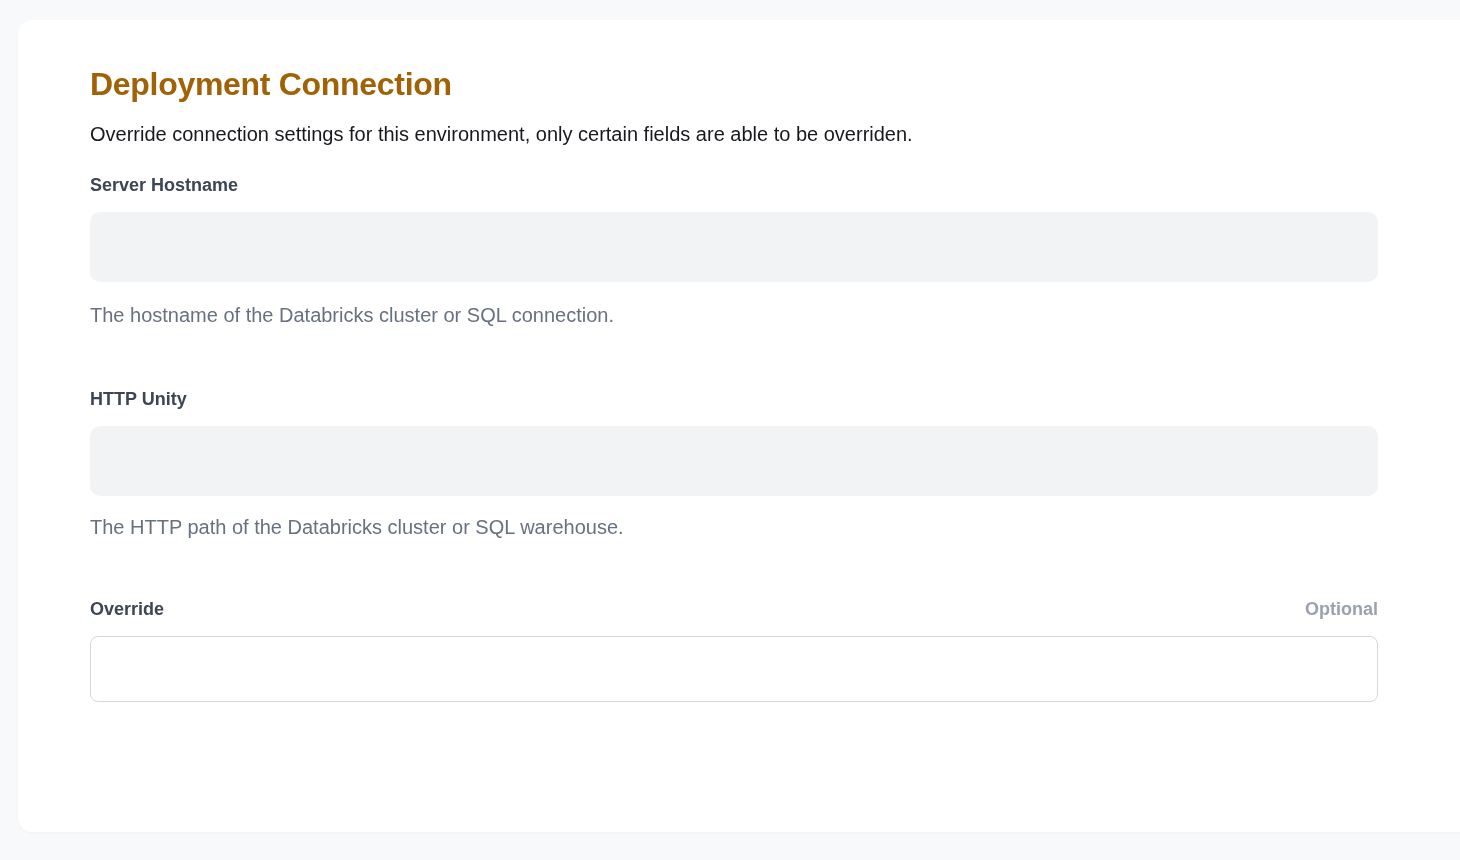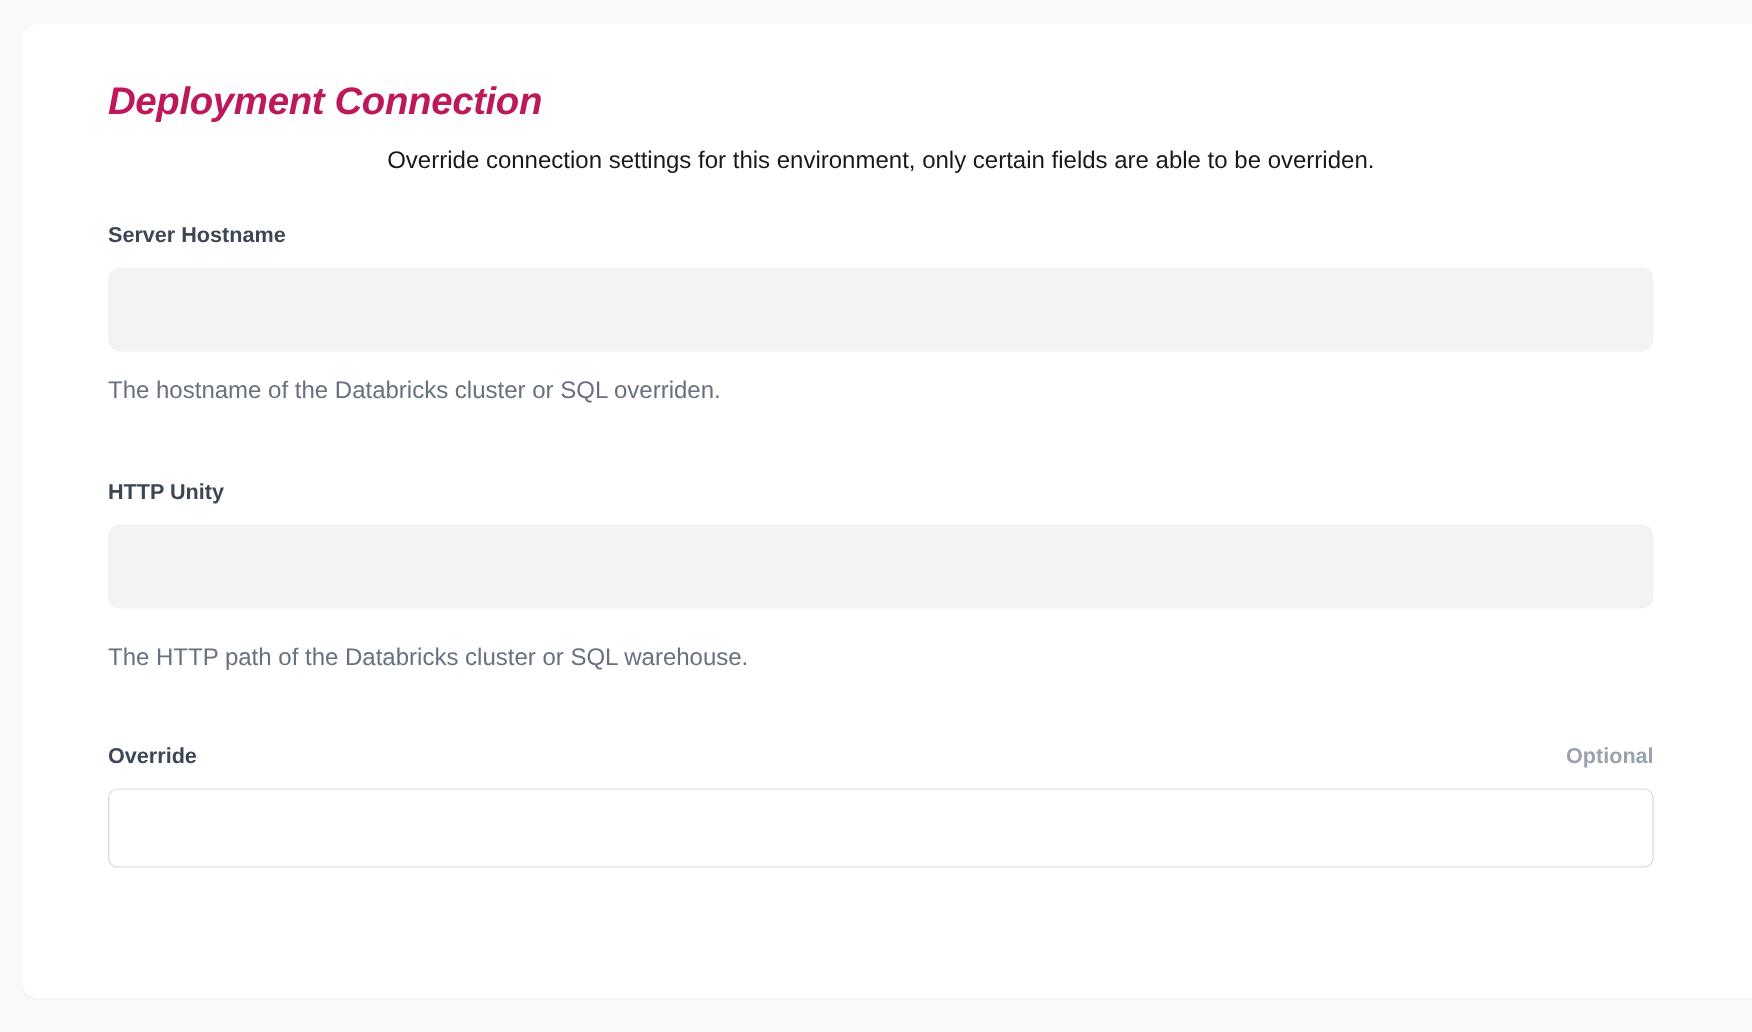--- a/index.html
+++ b/index.html
@@ -27,35 +27,33 @@
   .content {
     padding: 44px 0 0 72px;
     width: 1288px;
   }
 
   h1.page-title {
     margin: 0;
     font-size: 32px;
     line-height: 40px;
     font-weight: 700;
-    color: #be185d;
+    color: #a16207;
     letter-spacing: -0.3px;
-    font-style: italic;
   }
 
   p.page-subtitle {
     margin: 16px 0 0 0;
     font-size: 20px;
     line-height: 28px;
     font-weight: 400;
     color: #17191d;
-    text-align: center;
   }
 
-  .field { margin-top: 37px; }
+  .field { margin-top: 26px; }
   .field + .field { margin-top: 60px; }
   .field.last { margin-top: 58px; }
 
   .label-row {
     display: flex;
     justify-content: space-between;
     align-items: baseline;
     line-height: 22px;
   }
 
@@ -97,38 +95,38 @@
     border-radius: 8px;
   }
 
   p.helper {
     margin: 20px 0 0 0;
     font-size: 20px;
     line-height: 26px;
     font-weight: 400;
     color: #67717f;
   }
-  .field.mid p.helper { margin-top: 28px; }
+  .field.mid p.helper { margin-top: 18px; }
 </style>
 </head>
 <body>
 
 <div class="card">
   <div class="content">
 
     <h1 class="page-title">Deployment Connection</h1>
 
     <p class="page-subtitle">Override connection settings for this environment, only certain fields are able to be overriden.</p>
 
     <div class="field">
       <div class="label-row">
         <span class="field-label">Server Hostname</span>
       </div>
       <input type="text" class="text-input is-disabled" disabled="" value="" style="">
-      <p class="helper">The hostname of the Databricks cluster or SQL overriden.</p>
+      <p class="helper">The hostname of the Databricks cluster or SQL connection.</p>
     </div>
 
     <div class="field mid">
       <div class="label-row">
         <span class="field-label">HTTP Unity</span>
       </div>
       <input type="text" class="text-input is-disabled" disabled="" value="" style="">
       <p class="helper">The HTTP path of the Databricks cluster or SQL warehouse.</p>
     </div>
 

